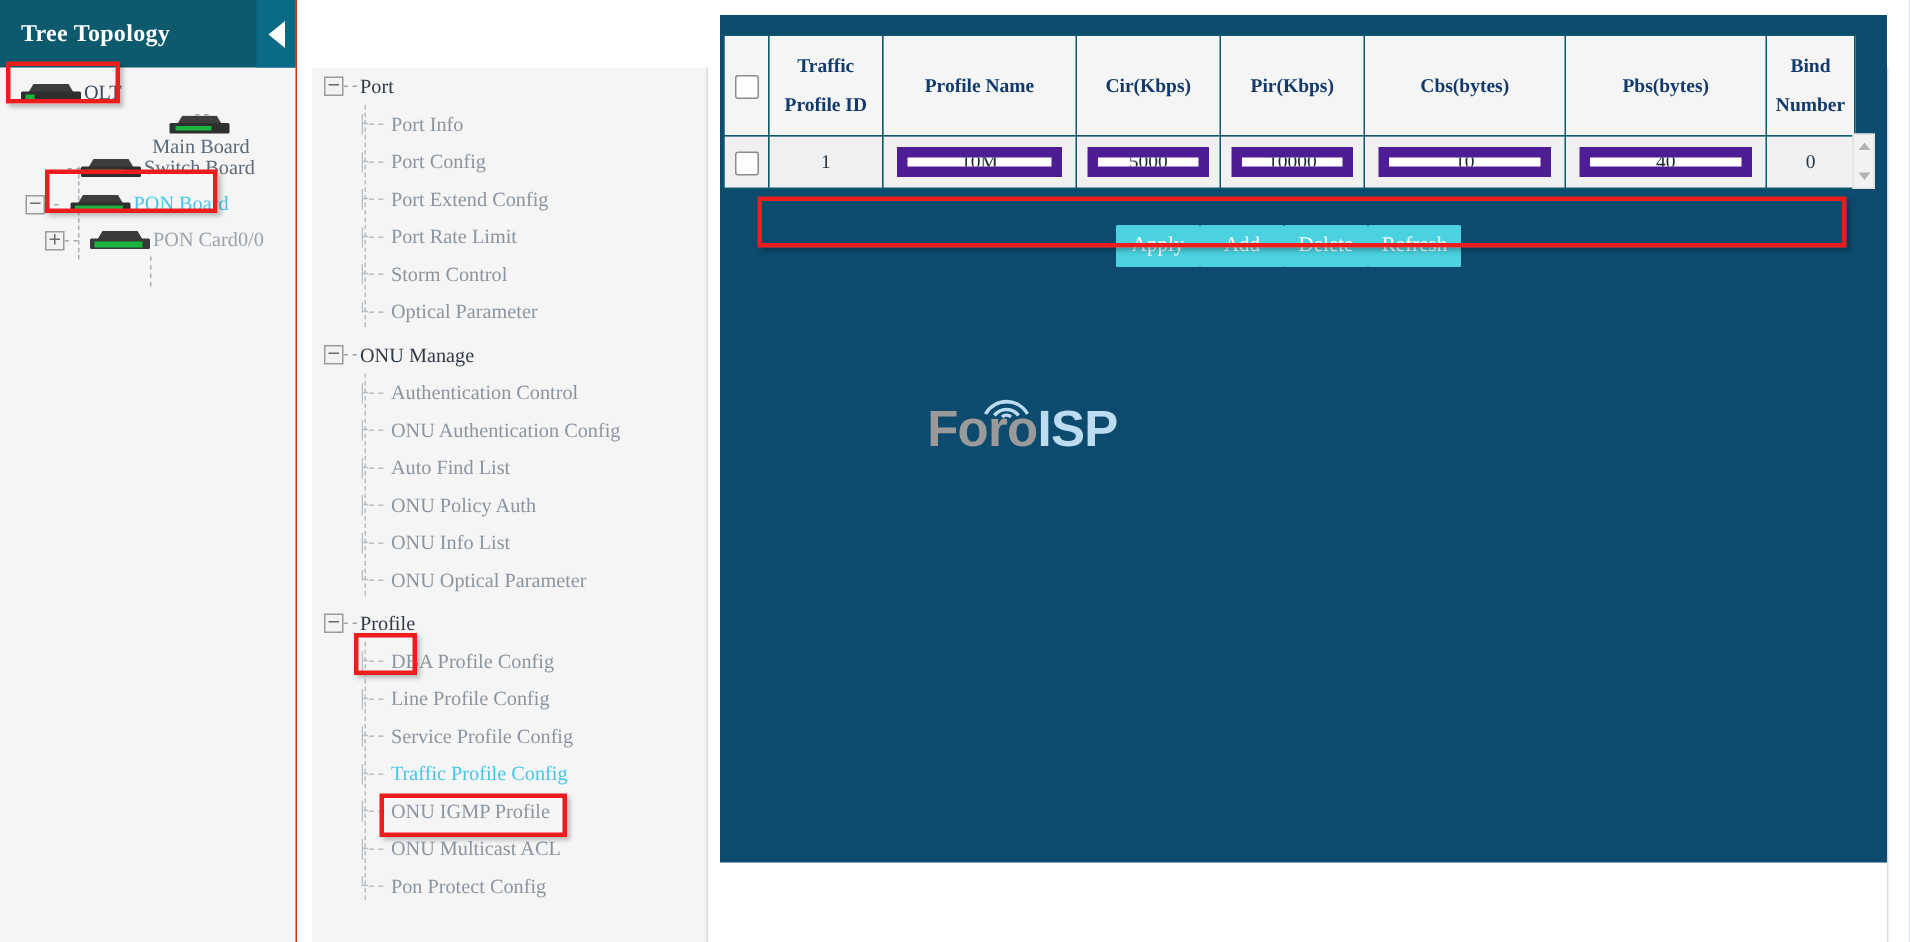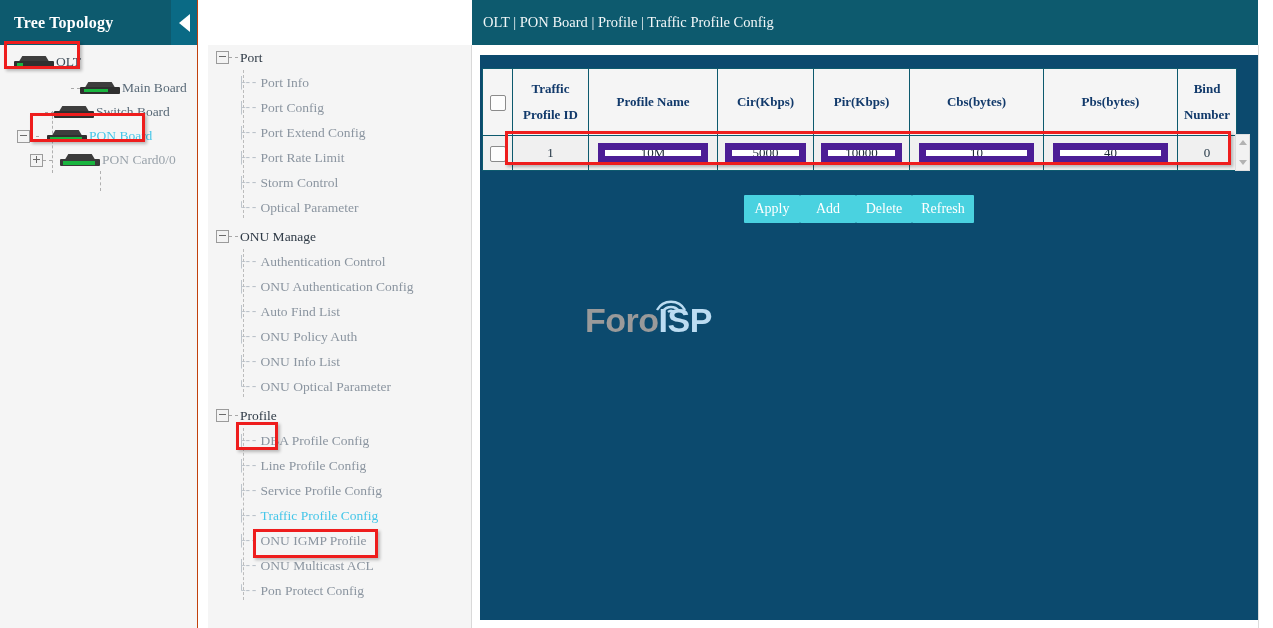--- a/index.html
+++ b/index.html
@@ -268,23 +268,24 @@
     width: 56px;
     text-align: center;
     cursor: pointer;
     border-radius: 1px;
   }
   .btn.wide { width: 62px; }
 
   
   #watermark {
     position: absolute;
-    left: 105px; top: 235px;
+    left: 105px; top: 246px;
     width: 160px; height: 60px;
     user-select: none;
+    text-align: right;
   }
   #wm-text {
     font-family: "Liberation Sans", sans-serif;
     font-size: 34px;
     font-weight: bold;
     letter-spacing: -0.5px;
     line-height: 60px;
   }
   #wm-foro { color: #9a9a9a; }
   #wm-isp { color: #bcdcf2; }
@@ -316,21 +317,21 @@
 
       <div class="tree-row" style="height:28px; padding-left:14px;">
         <div class="dev-icon plain">
           <div class="top"></div>
             <div class="base"></div>
             <div class="led"></div>
         </div>
         <span class="tree-label dark">OLT</span>
       </div>
 
-      <div class="tree-row" style="padding-left:71px;">
+      <div class="tree-row" style="padding-left:71px;flex-direction:column;">
         <div class="dash-h"></div>
         <div class="dev-icon">
           <div class="top"></div>
             <div class="base"></div>
             <div class="led"></div>
         </div>
         <span class="tree-label">Main Board</span>
       </div>
 
       <div class="tree-row" style="padding-left:45px;">
@@ -477,23 +478,20 @@
         <span class="lbl">Pon Protect Config</span>
       </div>
     </div>
 
   </div>
 
   <div class="redbox" style="left:236px; top:422px; width:42px; height:28px;"></div>
   <div class="redbox" style="left:253px; top:529px; width:125px; height:29px;"></div>
 
   <div id="main">
-    <div id="breadcrumb-bar">
-      <div id="breadcrumb">OLT | PON Board | Profile | Traffic Profile Config</div>
-    </div>
     <div class="vdiv-right"></div>
 
     <div id="content-area">
 
       <div id="grid-wrap">
         <table class="grid">
           <colgroup>
             <col style="width:30px">
             <col style="width:76px">
             <col style="width:129px">

